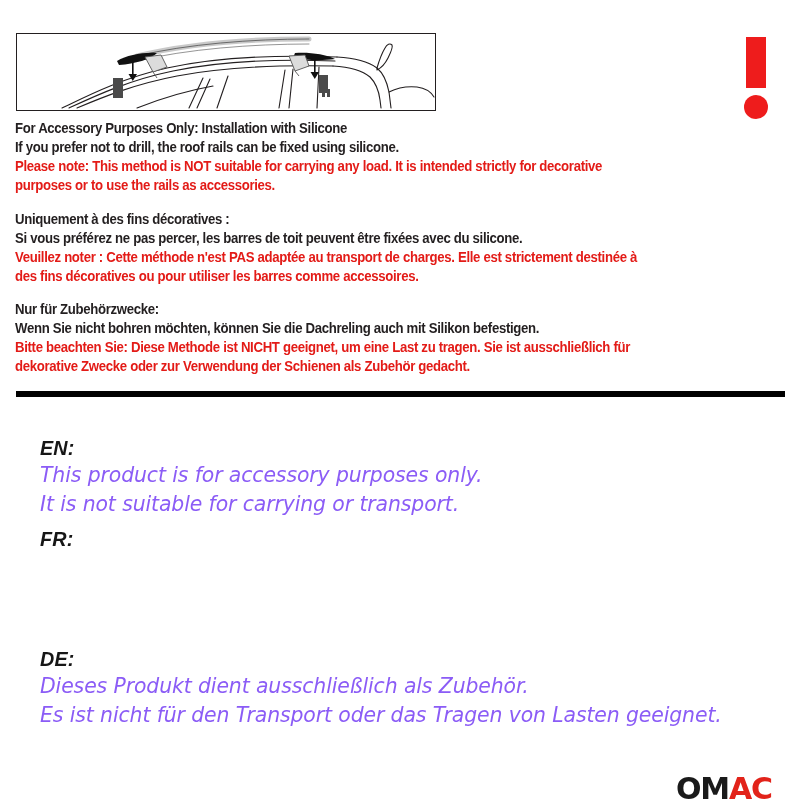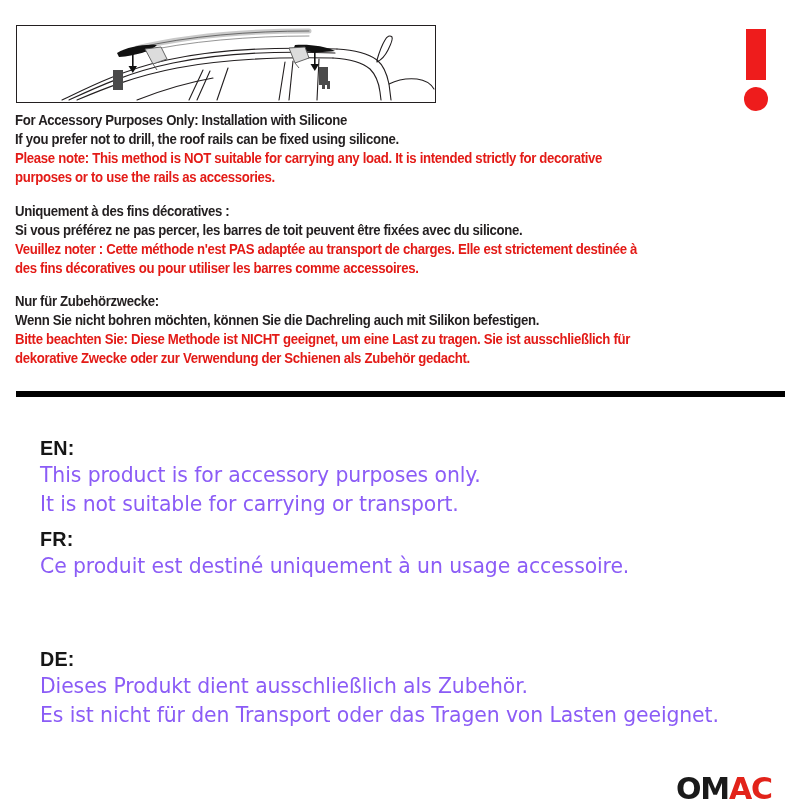--- a/index.html
+++ b/index.html
@@ -12,21 +12,21 @@
     height: 800px;
     position: relative;
     overflow: hidden;
     font-family: "Liberation Sans", sans-serif;
     -webkit-font-smoothing: antialiased;
   }
 
   
   #top-section {
     position: absolute;
-    left: 0; top: 8px;
+    left: 0; top: 16px;
     width: 800px;
     height: 392px;
   }
 
   #illustration-box {
     position: absolute;
     left: 16px;
     top: 17px;
     width: 420px;
     height: 78px;
@@ -99,20 +99,21 @@
     position: absolute;
     left: 0;
     top: 398px;
     width: 800px;
     height: 402px;
   }
 
   .lang-block {
     position: absolute;
     left: 40px;
+    font-style: italic;
   }
   .lang-label {
     font-family: "Liberation Sans", sans-serif;
     font-weight: bold;
     font-size: 21px;
     line-height: 27px;
     letter-spacing: 0.2px;
     color: #161616;
     transform: scaleX(0.94);
     transform-origin: left center;
@@ -250,21 +251,20 @@
 <div id="bottom-section">
 
   <div class="lang-block" id="block-en">
     <div class="lang-label">EN:</div>
     <div class="lang-line">This product is for accessory purposes only.</div>
     <div class="lang-line">It is not suitable for carrying or transport.</div>
   </div>
 
   <div class="lang-block" id="block-fr">
     <div class="lang-label">FR:</div>
-    <div class="lang-line">Ce produit est destiné uniquement à un usage accessoire.</div>
   </div>
 
   <div class="lang-block" id="block-de">
     <div class="lang-label">DE:</div>
     <div class="lang-line">Dieses Produkt dient ausschließlich als Zubehör.</div>
     <div class="lang-line">Es ist nicht für den Transport oder das Tragen von Lasten geeignet.</div>
   </div>
 </div>
 
 <div id="omac-logo"><span class="om">OM</span><span class="ac">AC</span></div>

